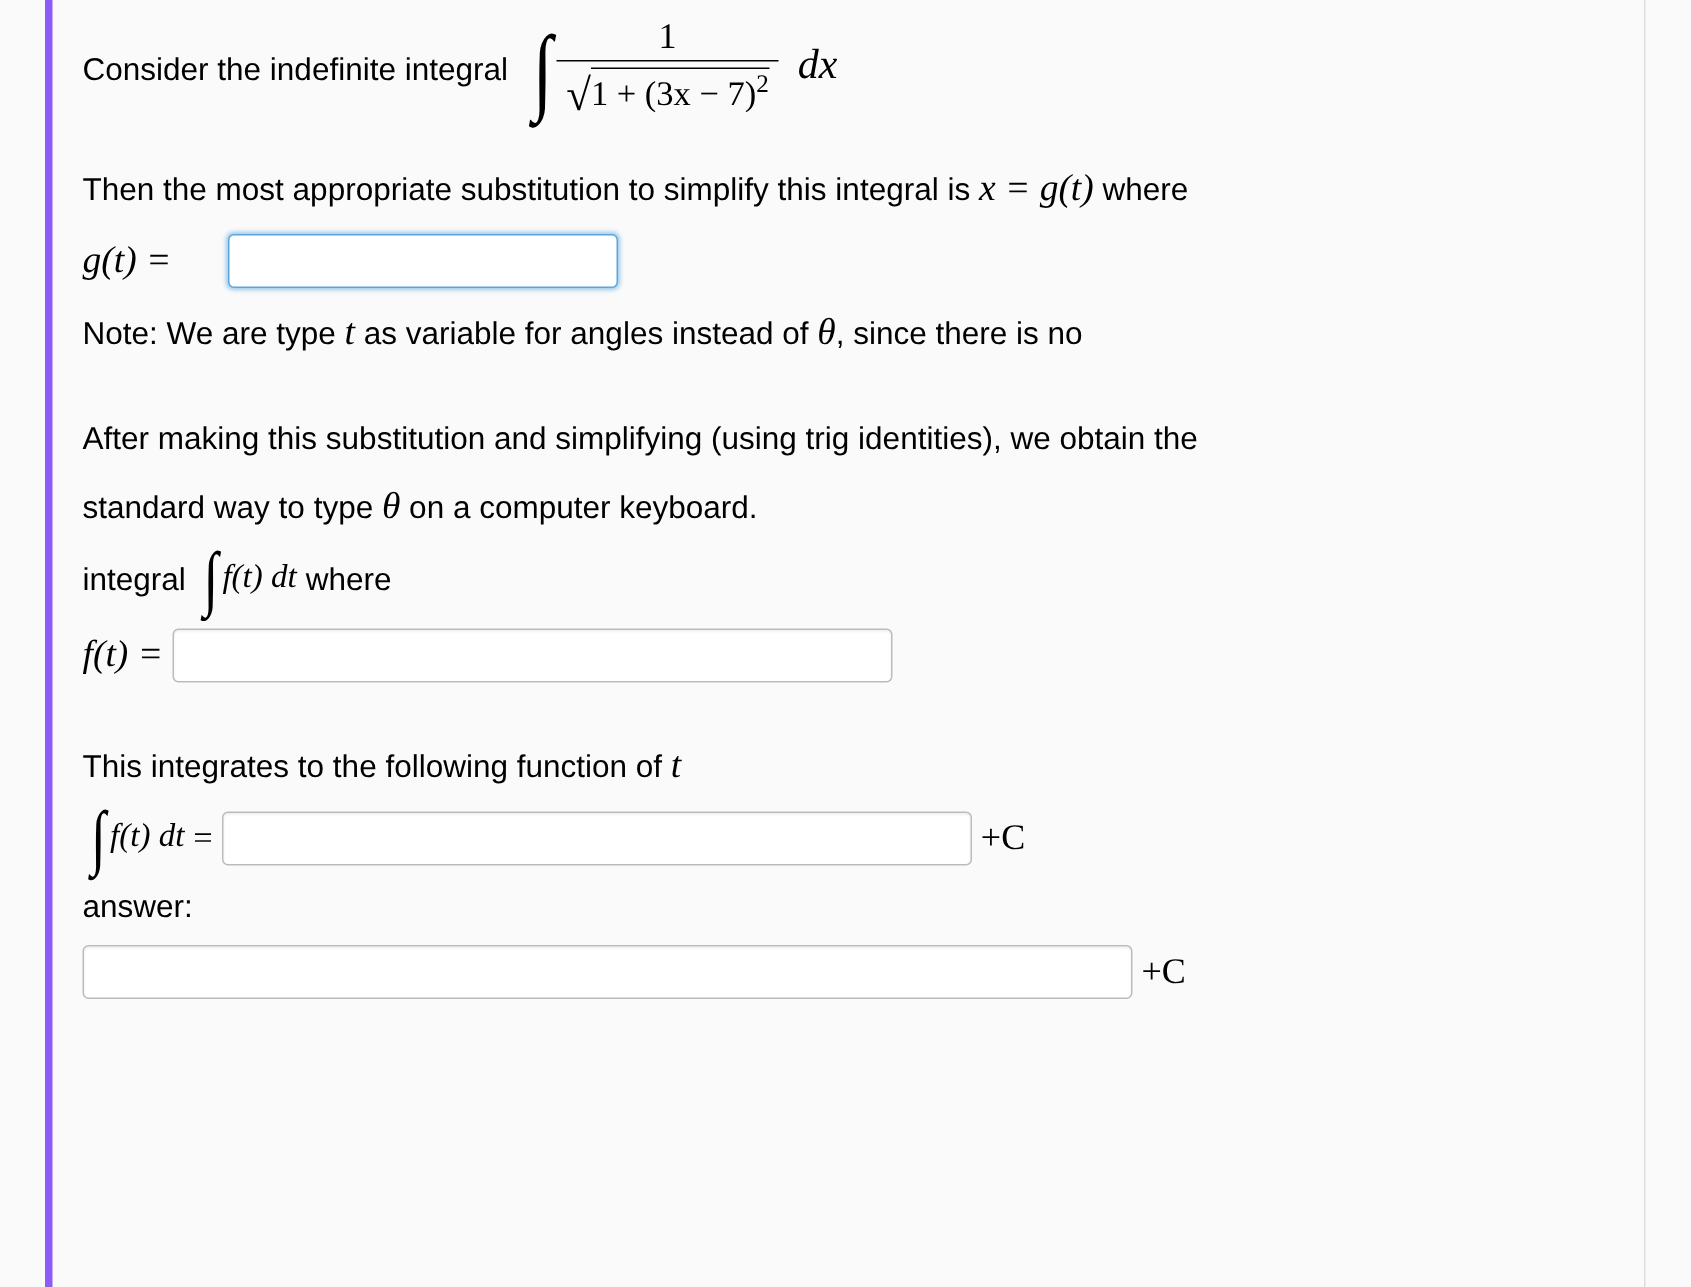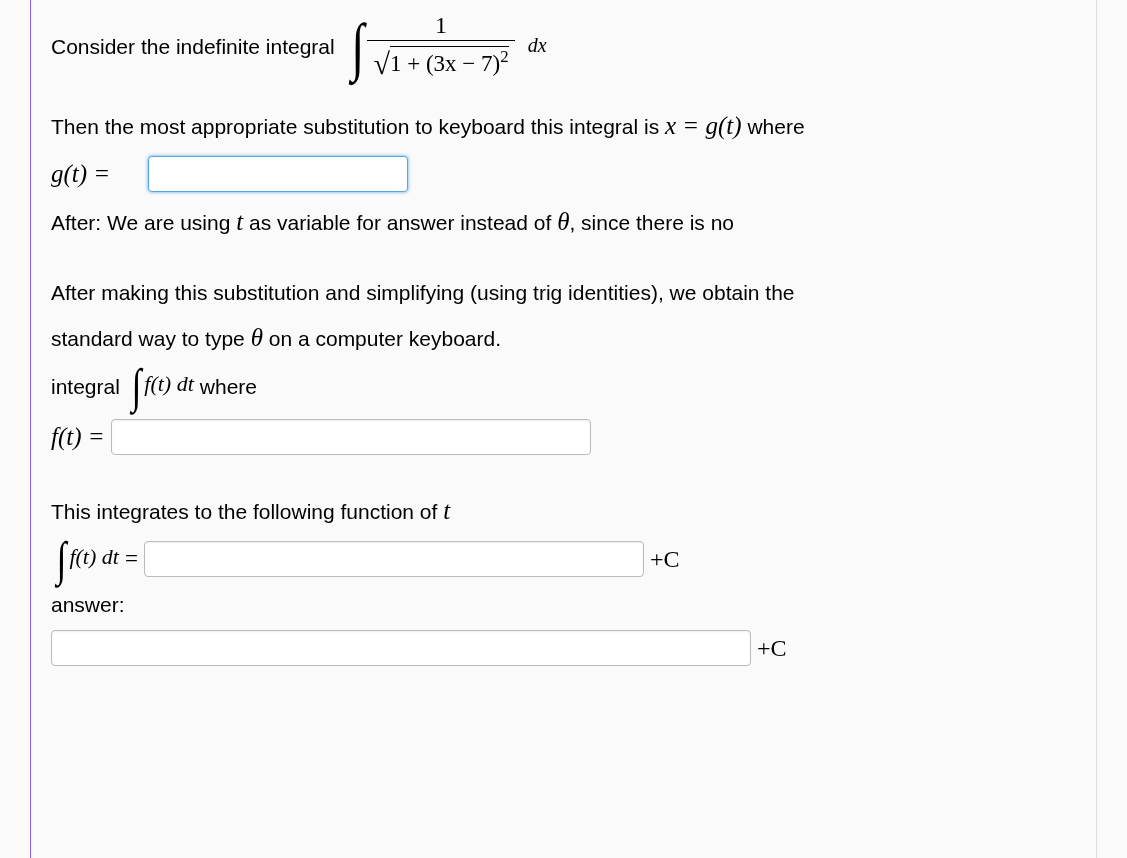--- a/index.html
+++ b/index.html
@@ -11,21 +11,21 @@
       font-family: Arial, Helvetica, sans-serif;
       font-size: 21px;
       background: #fafafa;
       padding: 0;
       width: 1127px;
       height: 858px;
       overflow: hidden;
     }
     .container {
       background: #fafafa;
-      border-left: 1px solid #8b5cf6;
+      border-left: 5px solid #8b5cf6;
       border-right: 1px solid #ddd;
       padding: 14px 20px 30px 20px;
       height: 100%;
       margin: 0 30px;
     }
     .line {
       margin-bottom: 8px;
       line-height: 1.6;
     }
     .para {
@@ -149,37 +149,37 @@
     <span class="integral-block">
       <span class="big-int">∫</span>
       <span class="frac-wrap">
         <span class="frac-num">1</span>
         <span class="frac-den">
           <span class="sqrt-sym">√</span><span class="overline">
             <span class="mathrm" style="font-size:23px;">1 + (3x − 7)</span><span class="sup">2</span>
           </span>
         </span>
       </span>
-      <span class="mathit" style="font-size:20px;margin-left:8px;">dx</span>
+      <span class="mathit" style="font-size:28px;margin-left:8px;">dx</span>
     </span>
   </div>
 
   <div class="line para">
-    <span>Then the most appropriate substitution to keyboard this integral is </span>
+    <span>Then the most appropriate substitution to simplify this integral is </span>
     <span class="mathit">x = g(t)</span>
     <span> where</span>
   </div>
 
   <div class="flex-line line" style="margin-top:6px;gap:32px;">
     <span class="mathit">g(t) =</span>
     <input type="text" class="input-text focused" style="width: 260px;" value="">
   </div>
 
   <div class="line" style="margin-top:8px;">
-    <span>After: We are using </span><span class="mathit">t</span><span> as variable for answer instead of </span><span class="mathit">θ</span><span>, since there is no</span>
+    <span>Note: We are type </span><span class="mathit">t</span><span> as variable for angles instead of </span><span class="mathit">θ</span><span>, since there is no</span>
   </div>
   <div class="line para" style="margin-top:34px;">After making this substitution and simplifying (using trig identities), we obtain the</div>
 
   <div class="line">
     <span>standard way to type </span><span class="mathit">θ</span><span> on a computer keyboard.</span>
   </div>
   <div class="flex-line line" style="margin-top:2px;">
     <span>integral</span>
     <span class="integral-block">
       <span class="small-int">∫</span>

